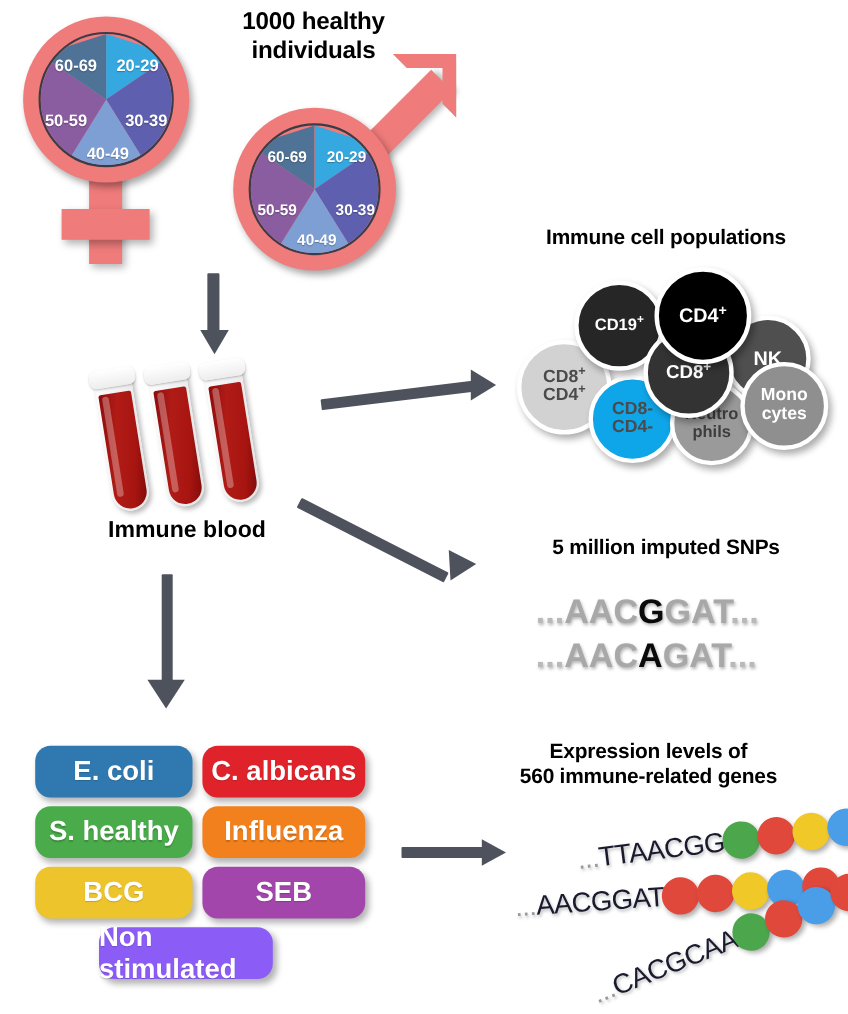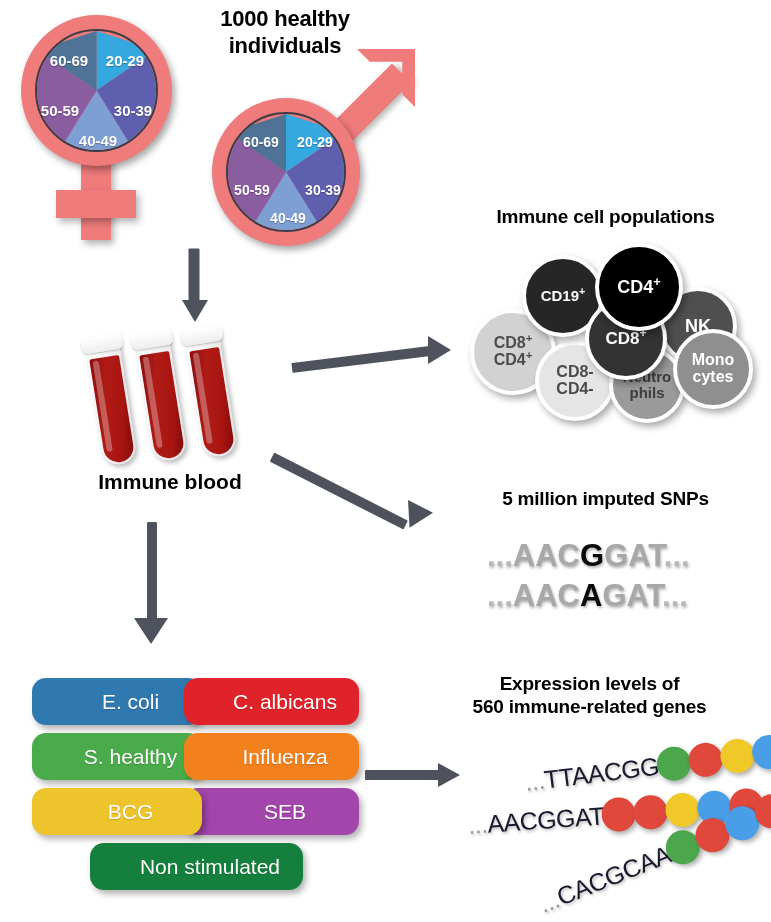--- a/index.html
+++ b/index.html
@@ -124,24 +124,23 @@
     text-shadow:1px 2px 3px rgba(0,0,0,0.30);
   }
   .snprow .fade{color:#b9b9b9;}
   .snprow .hi{color:#0a0a0a;}
 
   
   .pill{
     position:absolute;
     border-radius:14px;
     display:flex;align-items:center;justify-content:center;
-    color:#ffffff;font-weight:normal;font-size:21px;
+    color:#ffffff;font-weight:bold;font-size:25px;
     box-shadow:3px 4px 6px rgba(0,0,0,0.30);
     text-shadow:0 1px 1px rgba(0,0,0,0.18);
-    padding-left:27px;
   }
 
   
   .strand{position:absolute;transform-origin:0 50%;display:flex;align-items:center;}
   .strand .seq{
     font-size:25px;
     color:#1a1a2e;
     white-space:nowrap;
     letter-spacing:-0.5px;
     text-shadow:1px 2px 3px rgba(0,0,0,0.28);
@@ -263,21 +262,21 @@
     </div>
 
     <div class="cell" style="left:204px;top:44px;width:78px;height:78px;background:#4f4f4f;color:#ffffff;font-size:18px;z-index:3;">
       <span>NK</span>
     </div>
 
     <div class="cell" style="left:130px;top:55px;width:82px;height:82px;background:#333333;color:#ffffff;font-size:17px;z-index:5;">
       <span>CD8<sup>+</sup></span>
     </div>
 
-    <div class="cell" style="left:80px;top:98px;width:80px;height:80px;background:#e5e5e5;color:#4b4b4b;font-size:16px;z-index:3;">
+    <div class="cell" style="left:80px;top:98px;width:80px;height:80px;background:#0ea5e9;color:#4b4b4b;font-size:16px;z-index:3;">
       <span>CD8-<br>CD4-</span>
     </div>
 
     <div class="cell" style="left:154px;top:104px;width:76px;height:76px;background:#9a9a9a;color:#3d3d3d;font-size:15px;z-index:4;">
       <span>Neutro<br>phils</span>
     </div>
 
     <div class="cell" style="left:218px;top:86px;width:80px;height:80px;background:#8f8f8f;color:#ffffff;font-size:16px;z-index:5;">
       <span>Mono<br>cytes</span>
     </div>
@@ -304,21 +303,21 @@
     </div>
     <div class="pill" style="left:152px;top:55px;width:148px;height:47px;background:#f2811d;">
       <span>Influenza</span>
     </div>
     <div class="pill" style="left:152px;top:110px;width:148px;height:47px;background:#a346ac;">
       <span>SEB</span>
     </div>
     <div class="pill" style="left:0px;top:110px;width:143px;height:47px;background:#eec42c;">
       <span>BCG</span>
     </div>
-    <div class="pill" style="left:58px;top:165px;width:186px;height:47px;background:#15803d;">
+    <div class="pill" style="left:58px;top:165px;width:158px;height:47px;background:#8b5cf6;">
       <span>Non stimulated</span>
     </div>
   </div>
 
   <div>
     <div class="arrowline" style="left:365px;top:770px;width:75px;height:10px;"></div>
     <div class="arrowhead" style="left:438px;top:763px;border-top:12px solid transparent;border-bottom:12px solid transparent;border-left:22px solid #4d525c;"></div>
   </div>
 
   <div class="abs heading" id="title-expr">

